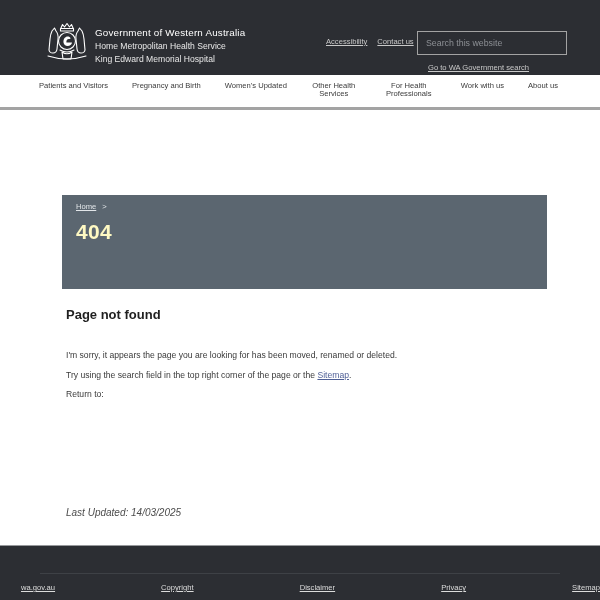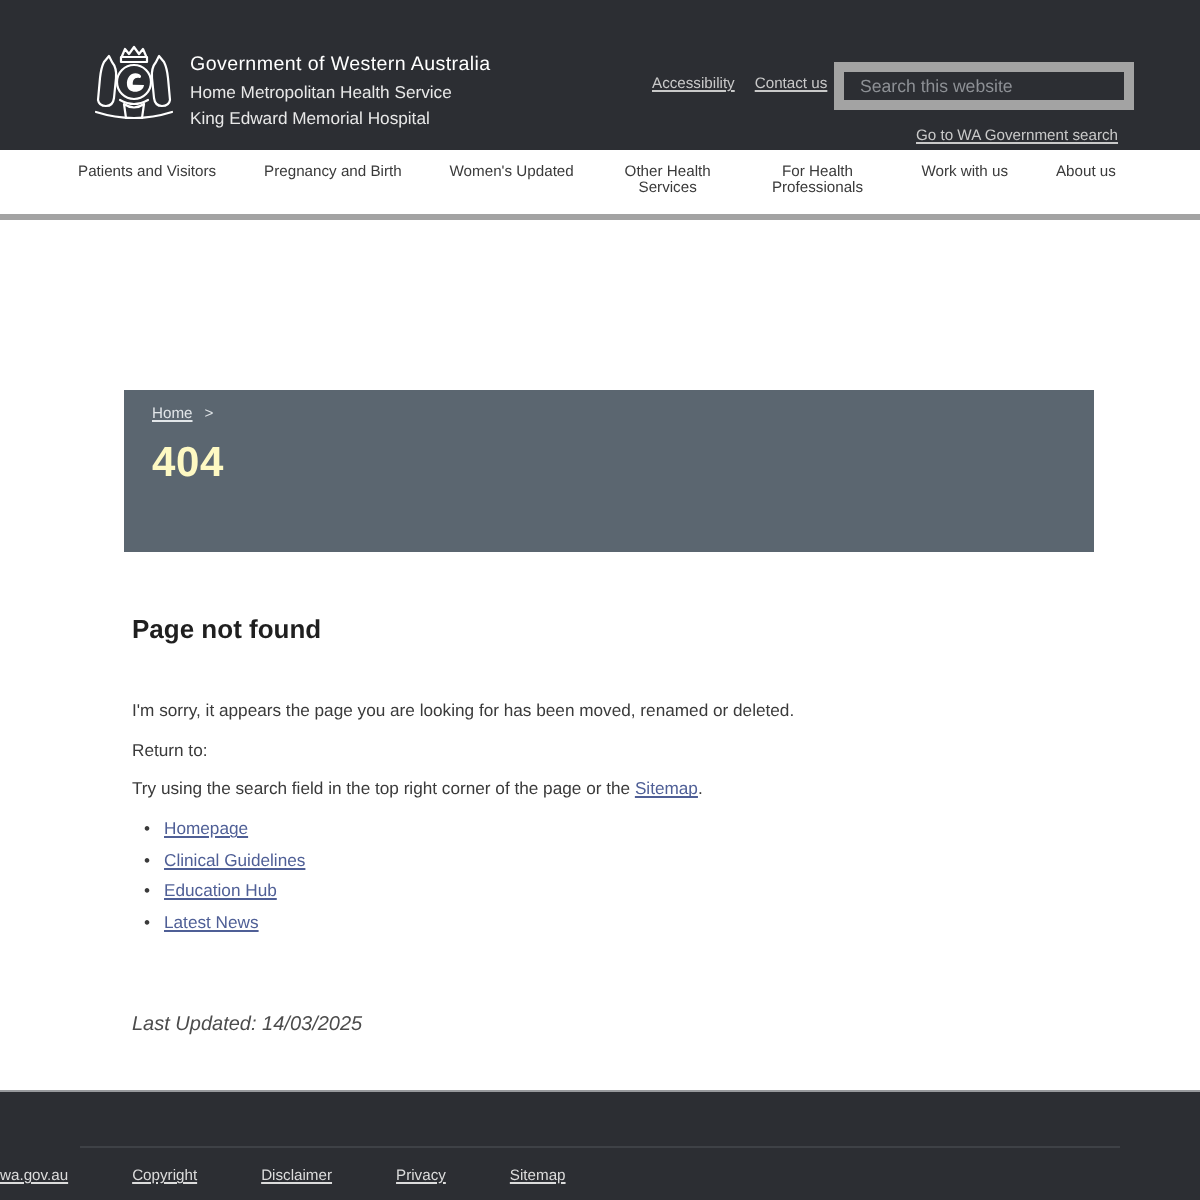--- a/index.html
+++ b/index.html
@@ -8,38 +8,38 @@
 
   
   .header { position:relative; height:75px; background:#2c2e33; }
   .logo { position:absolute; left:40px; top:21px; width:54px; height:45px; }
   .org { position:absolute; left:95px; top:27px; color:#ffffff; }
   .org .gov { font-size:9.8px; letter-spacing:.2px; margin-bottom:3px; }
   .org .sub { font-size:8.6px; color:#e8e8e8; margin-bottom:2.5px; }
   .util { position:absolute; left:326px; top:37px; display:flex; gap:10px; }
   .util a { font-size:7.6px; color:#c9c9c9; text-decoration:underline; cursor:pointer; }
   .search-box { position:absolute; left:417px; top:31px; width:150px; height:24px; }
-  .search-box input { width:100%; height:100%; background:transparent; border:5px solid #a3a3a3;
+  .search-box input { width:100%; height:100%; background:transparent; border:1px solid #a3a3a3;
     color:#d8d8d8; font-size:8.8px; padding:0 8px; font-family:"Liberation Sans", sans-serif; outline:none; }
   .search-box input::placeholder { color:#8d9095; }
-  .gov-search { position:absolute; left:458px; top:63px; font-size:7.6px; color:#c9c9c9;
+  .gov-search { position:absolute; left:428px; top:63px; font-size:7.6px; color:#c9c9c9;
     text-decoration:underline; cursor:pointer; }
 
   
   .nav { height:35px; background:#ffffff; border-bottom:3px solid #a3a3a3;
     display:flex; justify-content:space-between; align-items:flex-start;
     padding:7px 42px 0 39px; }
   .nav .item { font-size:7.6px; color:#3a3a3a; text-align:center; line-height:1.08;
     cursor:pointer; white-space:nowrap; }
   .nav .item.wrap { white-space:normal; }
   .nav .item.w-other { max-width:46px; }
   .nav .item.w-health { max-width:56px; }
 
   
-  .banner { position:absolute; left:62px; top:195px; width:485px; height:81px;
+  .banner { position:absolute; left:62px; top:195px; width:485px; height:94px;
     background:#5b6670; padding:7px 14px; }
   .crumb { font-size:7.6px; color:#e2e6e9; }
   .crumb a { color:#e2e6e9; text-decoration:underline; cursor:pointer; }
   .crumb .sep { margin-left:6px; text-decoration:none; }
   .banner h1 { margin-top:9px; font-size:21px; font-weight:bold; color:#fef9c3; letter-spacing:.3px; }
 
   
   .content { position:absolute; left:66px; top:307px; width:440px; color:#3a3a3a; }
   .content h2 { font-size:13px; font-weight:bold; color:#1f1f1f; margin-bottom:28px; }
   .content p { font-size:8.6px; margin-bottom:9px; line-height:1.25; }
@@ -48,21 +48,21 @@
   .content ul li { font-size:8.6px; margin-bottom:5.5px; position:relative; padding-left:10px; }
   .content ul li::before { content:"•"; position:absolute; left:0; top:0; color:#3a3a3a; }
   .last-updated { position:absolute; left:66px; top:507px; font-size:10px;
     font-style:italic; color:#4c4c4c; }
 
   
   .footer { position:absolute; left:0; bottom:0; width:600px; height:55px;
     background:#2c2e33; border-top:1px solid #97999c; }
   .footer-divider { position:absolute; top:27px; left:40px; right:40px; height:1px; background:#3e4146; }
   .footer-links { position:absolute; top:37px; width:100%; display:flex;
-    justify-content:flex-start; gap:32px; }
+    justify-content:space-between; gap:32px;padding-left:21px; }
   .footer-links a { font-size:7.6px; color:#dcdcdc; text-decoration:underline; cursor:pointer; }
 </style>
 </head>
 <body>
 
 <div class="page">
 
   <div class="header">
     <svg class="logo" viewBox="0 0 54 45">
       <g fill="none" stroke="#ffffff" stroke-width="1.1" stroke-linecap="round" stroke-linejoin="round">
@@ -105,28 +105,22 @@
   <div class="banner">
     <div class="crumb">
       <a>Home</a><span class="sep">&gt;</span>
     </div>
     <h1>404</h1>
   </div>
 
   <div class="content">
     <h2>Page not found</h2>
     <p>I'm sorry, it appears the page you are looking for has been moved, renamed or deleted.</p>
+    <p><span>Try using the search field in the top right corner of the page or the </span><a class="cl">Sitemap</a><span>.</span></p>
     <p>Return to:</p>
-    <p><span>Try using the search field in the top right corner of the page or the </span><a class="cl">Sitemap</a><span>.</span></p>
-    <ul>
-      <li><a class="cl">Homepage</a></li>
-      <li><a class="cl">Clinical Guidelines</a></li>
-      <li><a class="cl">Education Hub</a></li>
-      <li><a class="cl">Latest News</a></li>
-    </ul>
   </div>
 
   <div class="last-updated">Last Updated: 14/03/2025</div>
 
   <div class="footer">
     <div class="footer-divider"></div>
     <div class="footer-links">
       <a>wa.gov.au</a>
       <a>Copyright</a>
       <a>Disclaimer</a>

